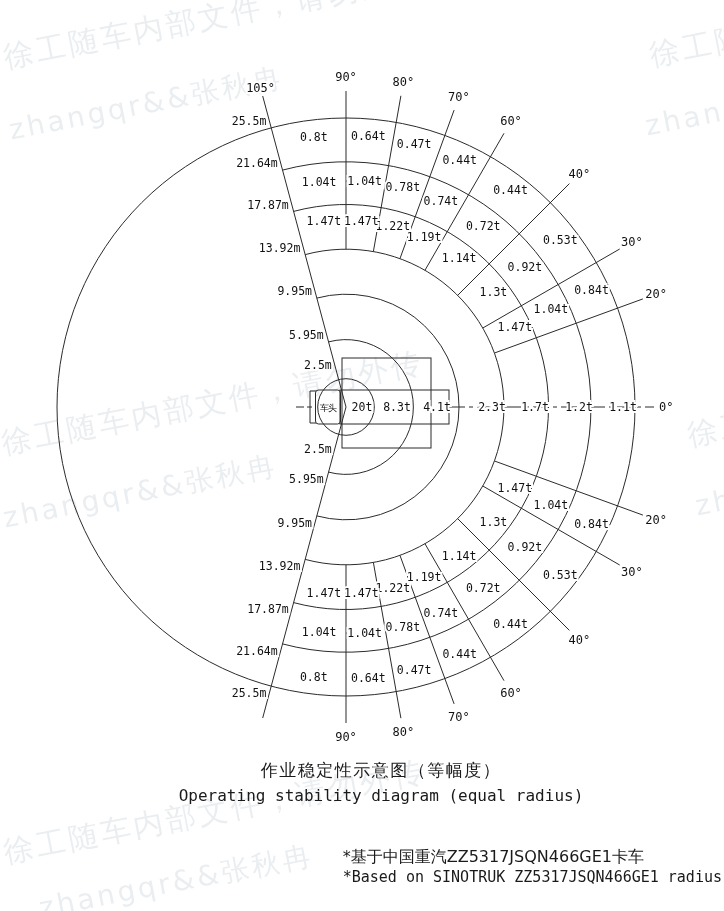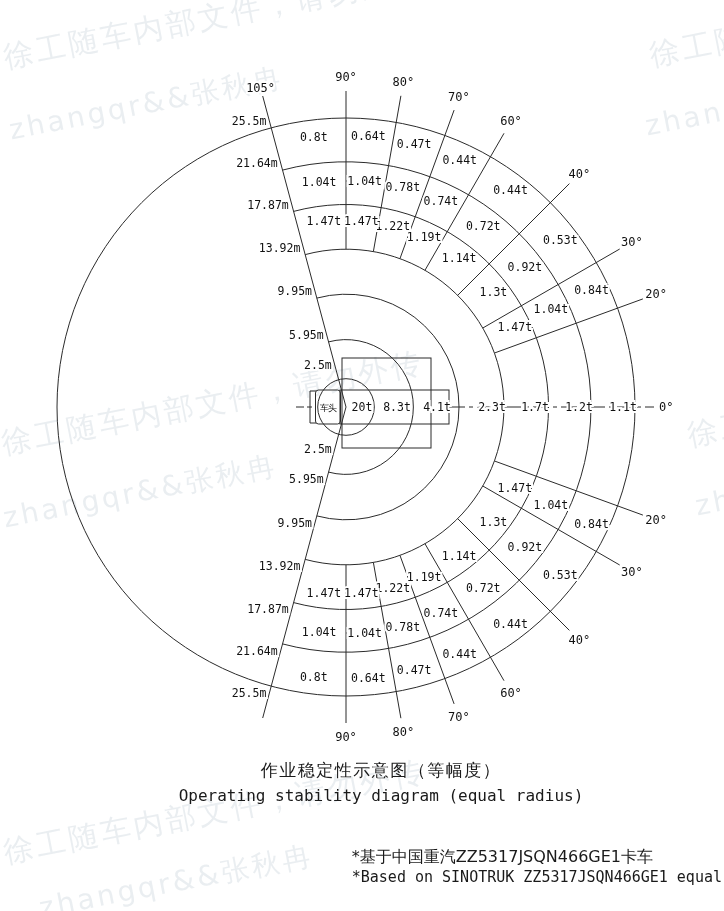--- a/index.html
+++ b/index.html
@@ -150,15 +150,15 @@
       <text x="659.0" y="411.0" text-anchor="start" class="angle">0°</text>
     </svg>
 
   <div class="caption">
     <div class="cap-zh">作业稳定性示意图（等幅度）</div>
     <div class="cap-en">Operating stability diagram (equal radius)</div>
   </div>
 
   <div class="footnote">
     <div class="fn-zh">*基于中国重汽ZZ5317JSQN466GE1卡车</div>
-    <div class="fn-en">*Based on SINOTRUK ZZ5317JSQN466GE1 equal</div>
+    <div class="fn-en">*Based on SINOTRUK ZZ5317JSQN466GE1 radius</div>
   </div>
 </div>
 
 </body></html>

